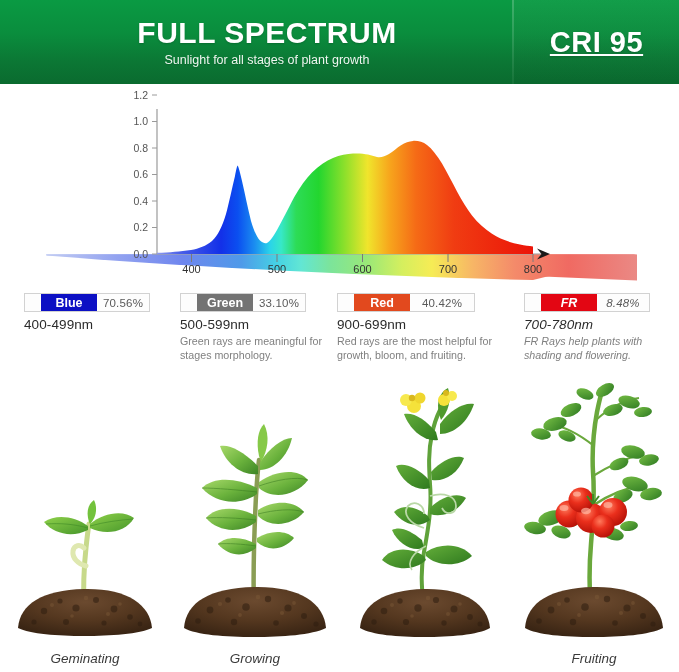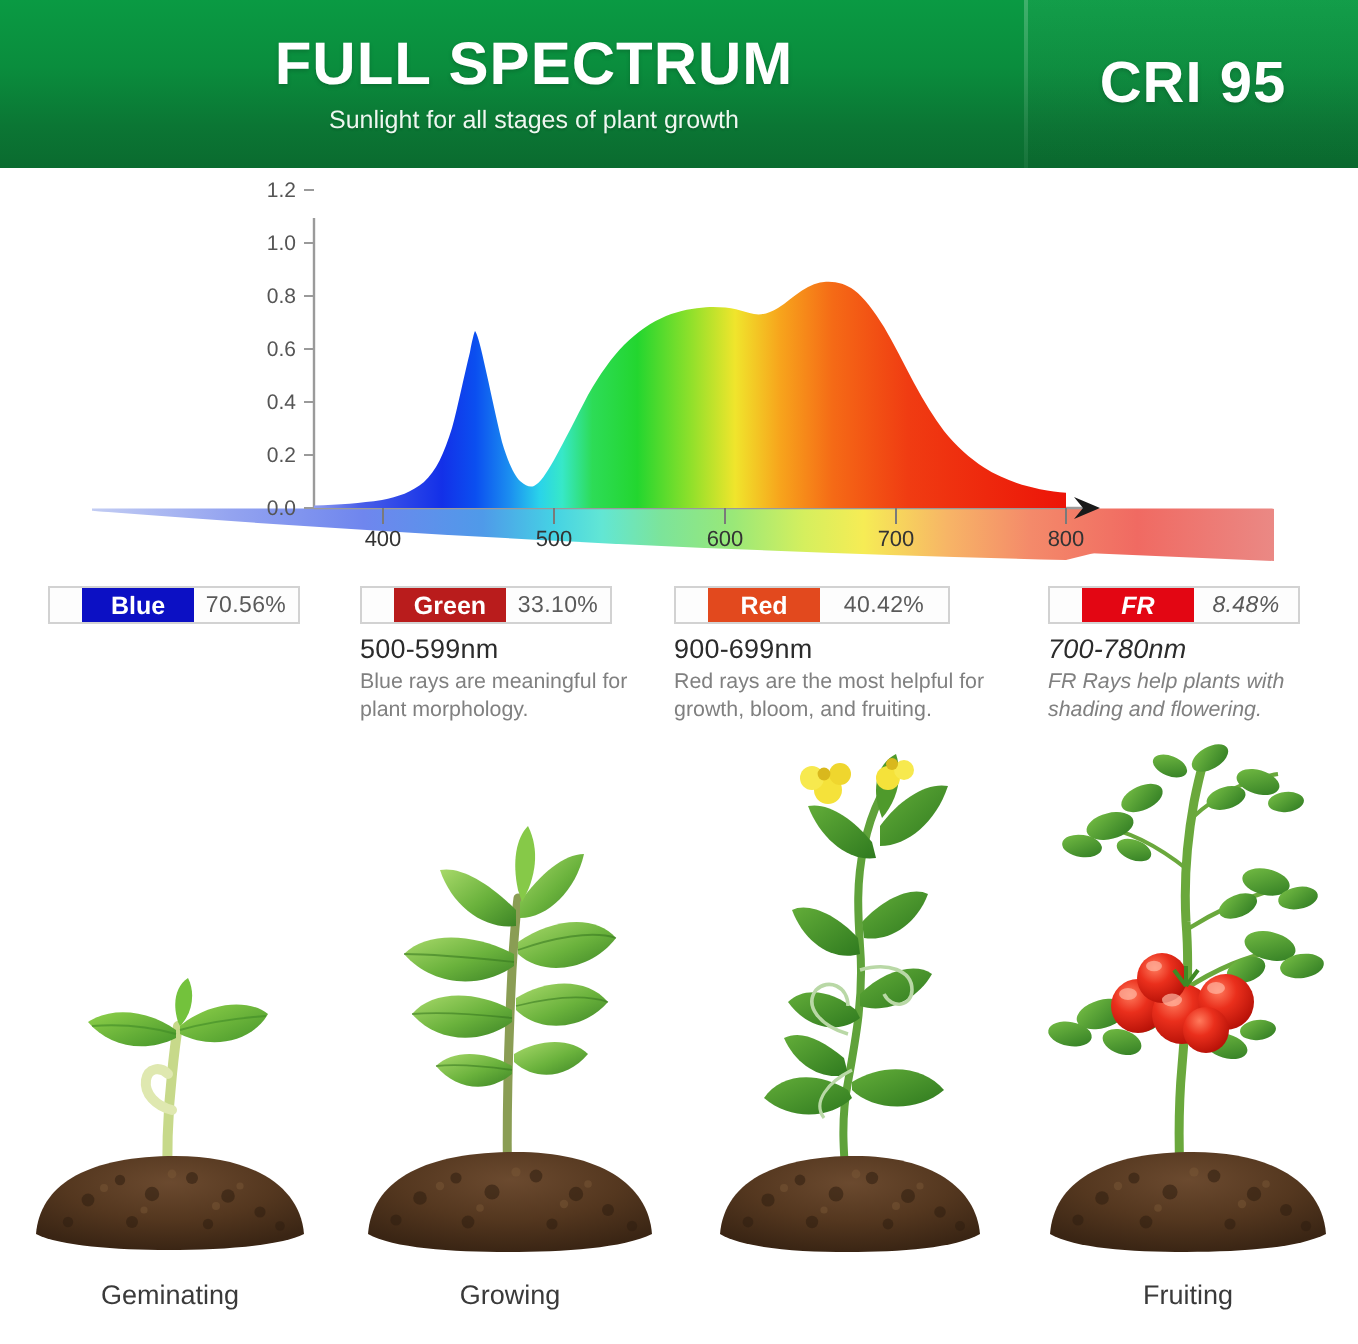--- a/index.html
+++ b/index.html
@@ -46,20 +46,21 @@
     position: absolute; left: 514px; top: 0; width: 165px; height: 84px;
     display: flex; align-items: center; justify-content: center;
     background: linear-gradient(180deg, rgba(255,255,255,0.035) 0%, rgba(0,0,0,0.03) 100%);
   }
   .header-cri {
     color: #ffffff;
     font-size: 29px;
     font-weight: bold;
     letter-spacing: 0.5px;
     text-shadow: 0 1px 2px rgba(0,0,0,0.18);
+    text-decoration: underline;
   }
 
   
   .chart-area {
     position: relative;
     width: 679px; height: 205px;
     background: #ffffff;
   }
   .chart-svg { position: absolute; left: 0; top: 0; }
 
@@ -111,22 +112,22 @@
     font-size: 10.7px;
     line-height: 13.5px;
   }
 
   
   .stages {
     position: absolute; left: 0; top: 376px;
     width: 679px; height: 296px;
   }
   .stage {
-    position: absolute; bottom: 13px;
-    width: 170px; height: 296px;
+    position: absolute; bottom: 2px;
+    width: 170px; height: 296px; font-style: italic;
   }
   .stage.s0 { left: 0px; }
   .stage.s1 { left: 170px; }
   .stage.s2 { left: 340px; }
   .stage.s3 { left: 509px; }
   .stage-art {
     position: absolute; left: 0; bottom: 32px; width: 170px; height: 262px;
   }
   .stage-label {
     position: absolute; left: 0; bottom: 4px; width: 170px;
@@ -279,29 +280,30 @@
   </svg>
 </div>
 
 <div class="legend">
 
   <div class="legend-col c0">
     <div class="legend-chip">
       <div class="chip-name" style="background:#0c10c4">Blue</div>
       <div class="chip-pct">70.56%</div>
     </div>
+    <div class="legend-range">400-499nm</div>
   </div>
 
   <div class="legend-col c1">
     <div class="legend-chip">
-      <div class="chip-name" style="background:#b91c1c">Green</div>
+      <div class="chip-name" style="background:#737373">Green</div>
       <div class="chip-pct">33.10%</div>
     </div>
     <div class="legend-range">500-599nm</div>
-    <div class="legend-desc">Blue rays are meaningful for plant morphology.</div>
+    <div class="legend-desc">Green rays are meaningful for stages morphology.</div>
   </div>
 
   <div class="legend-col c2">
     <div class="legend-chip">
       <div class="chip-name" style="background:#e2491e">Red</div>
       <div class="chip-pct">40.42%</div>
     </div>
     <div class="legend-range">900-699nm</div>
     <div class="legend-desc">Red rays are the most helpful for growth, bloom, and fruiting.</div>
   </div>

